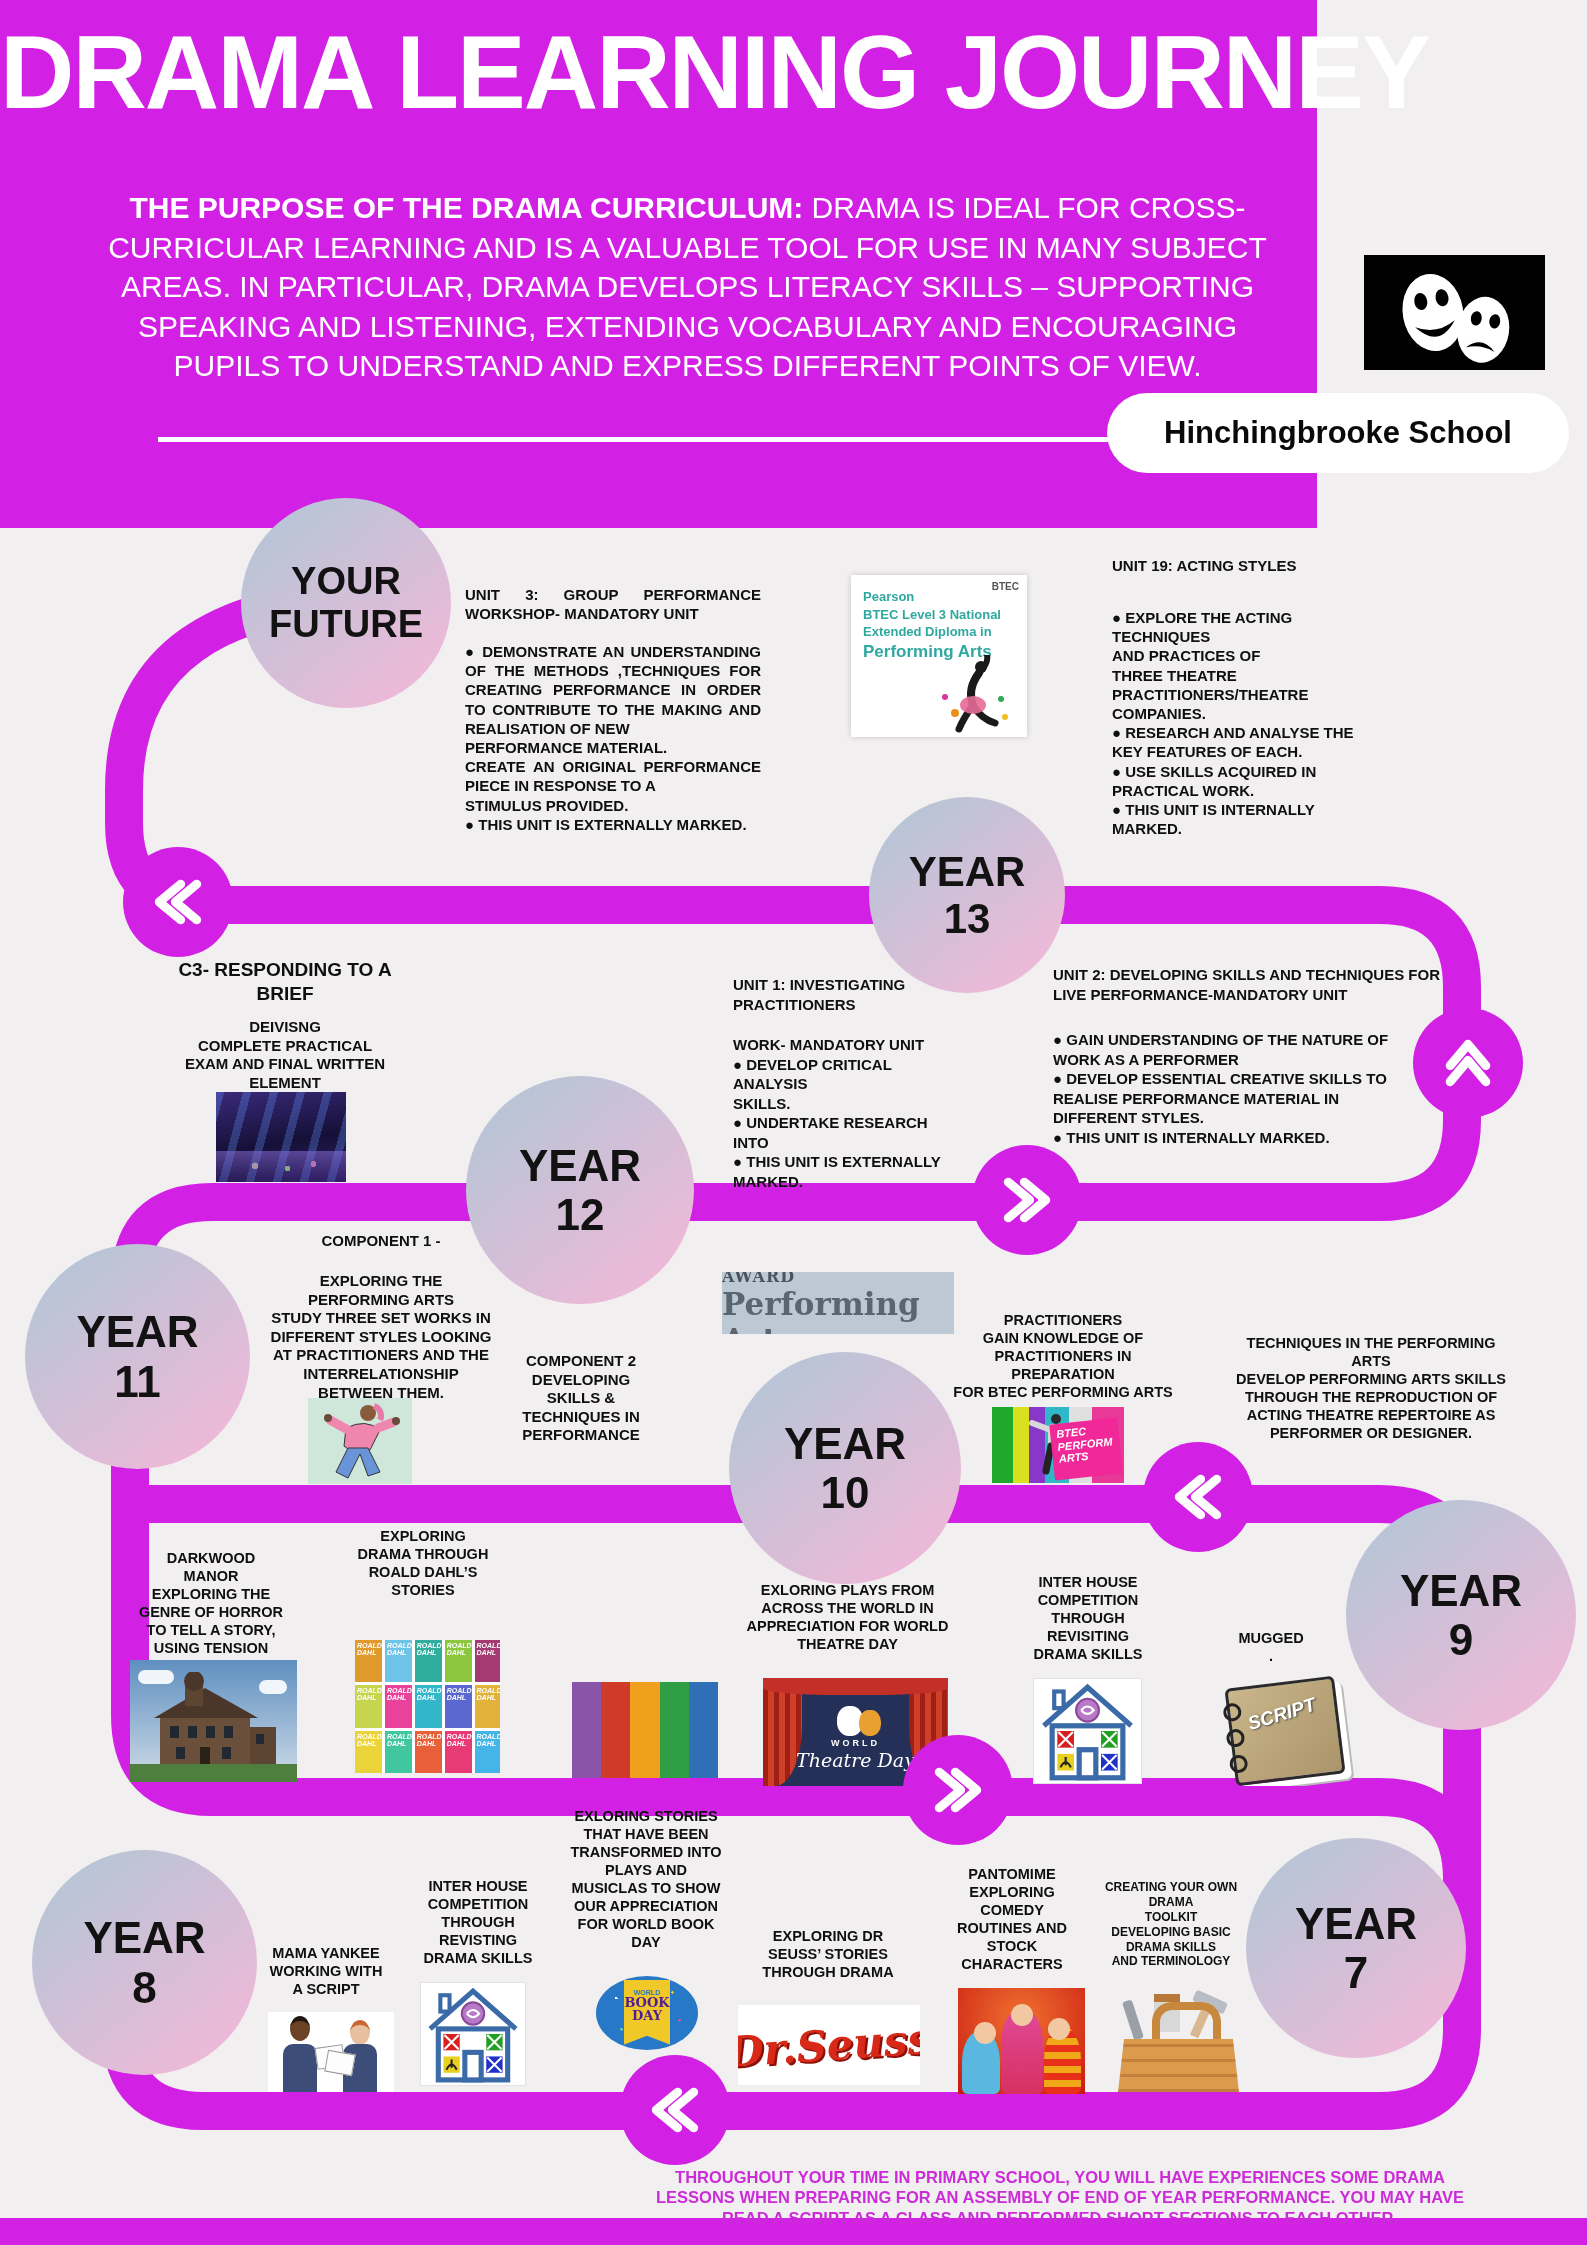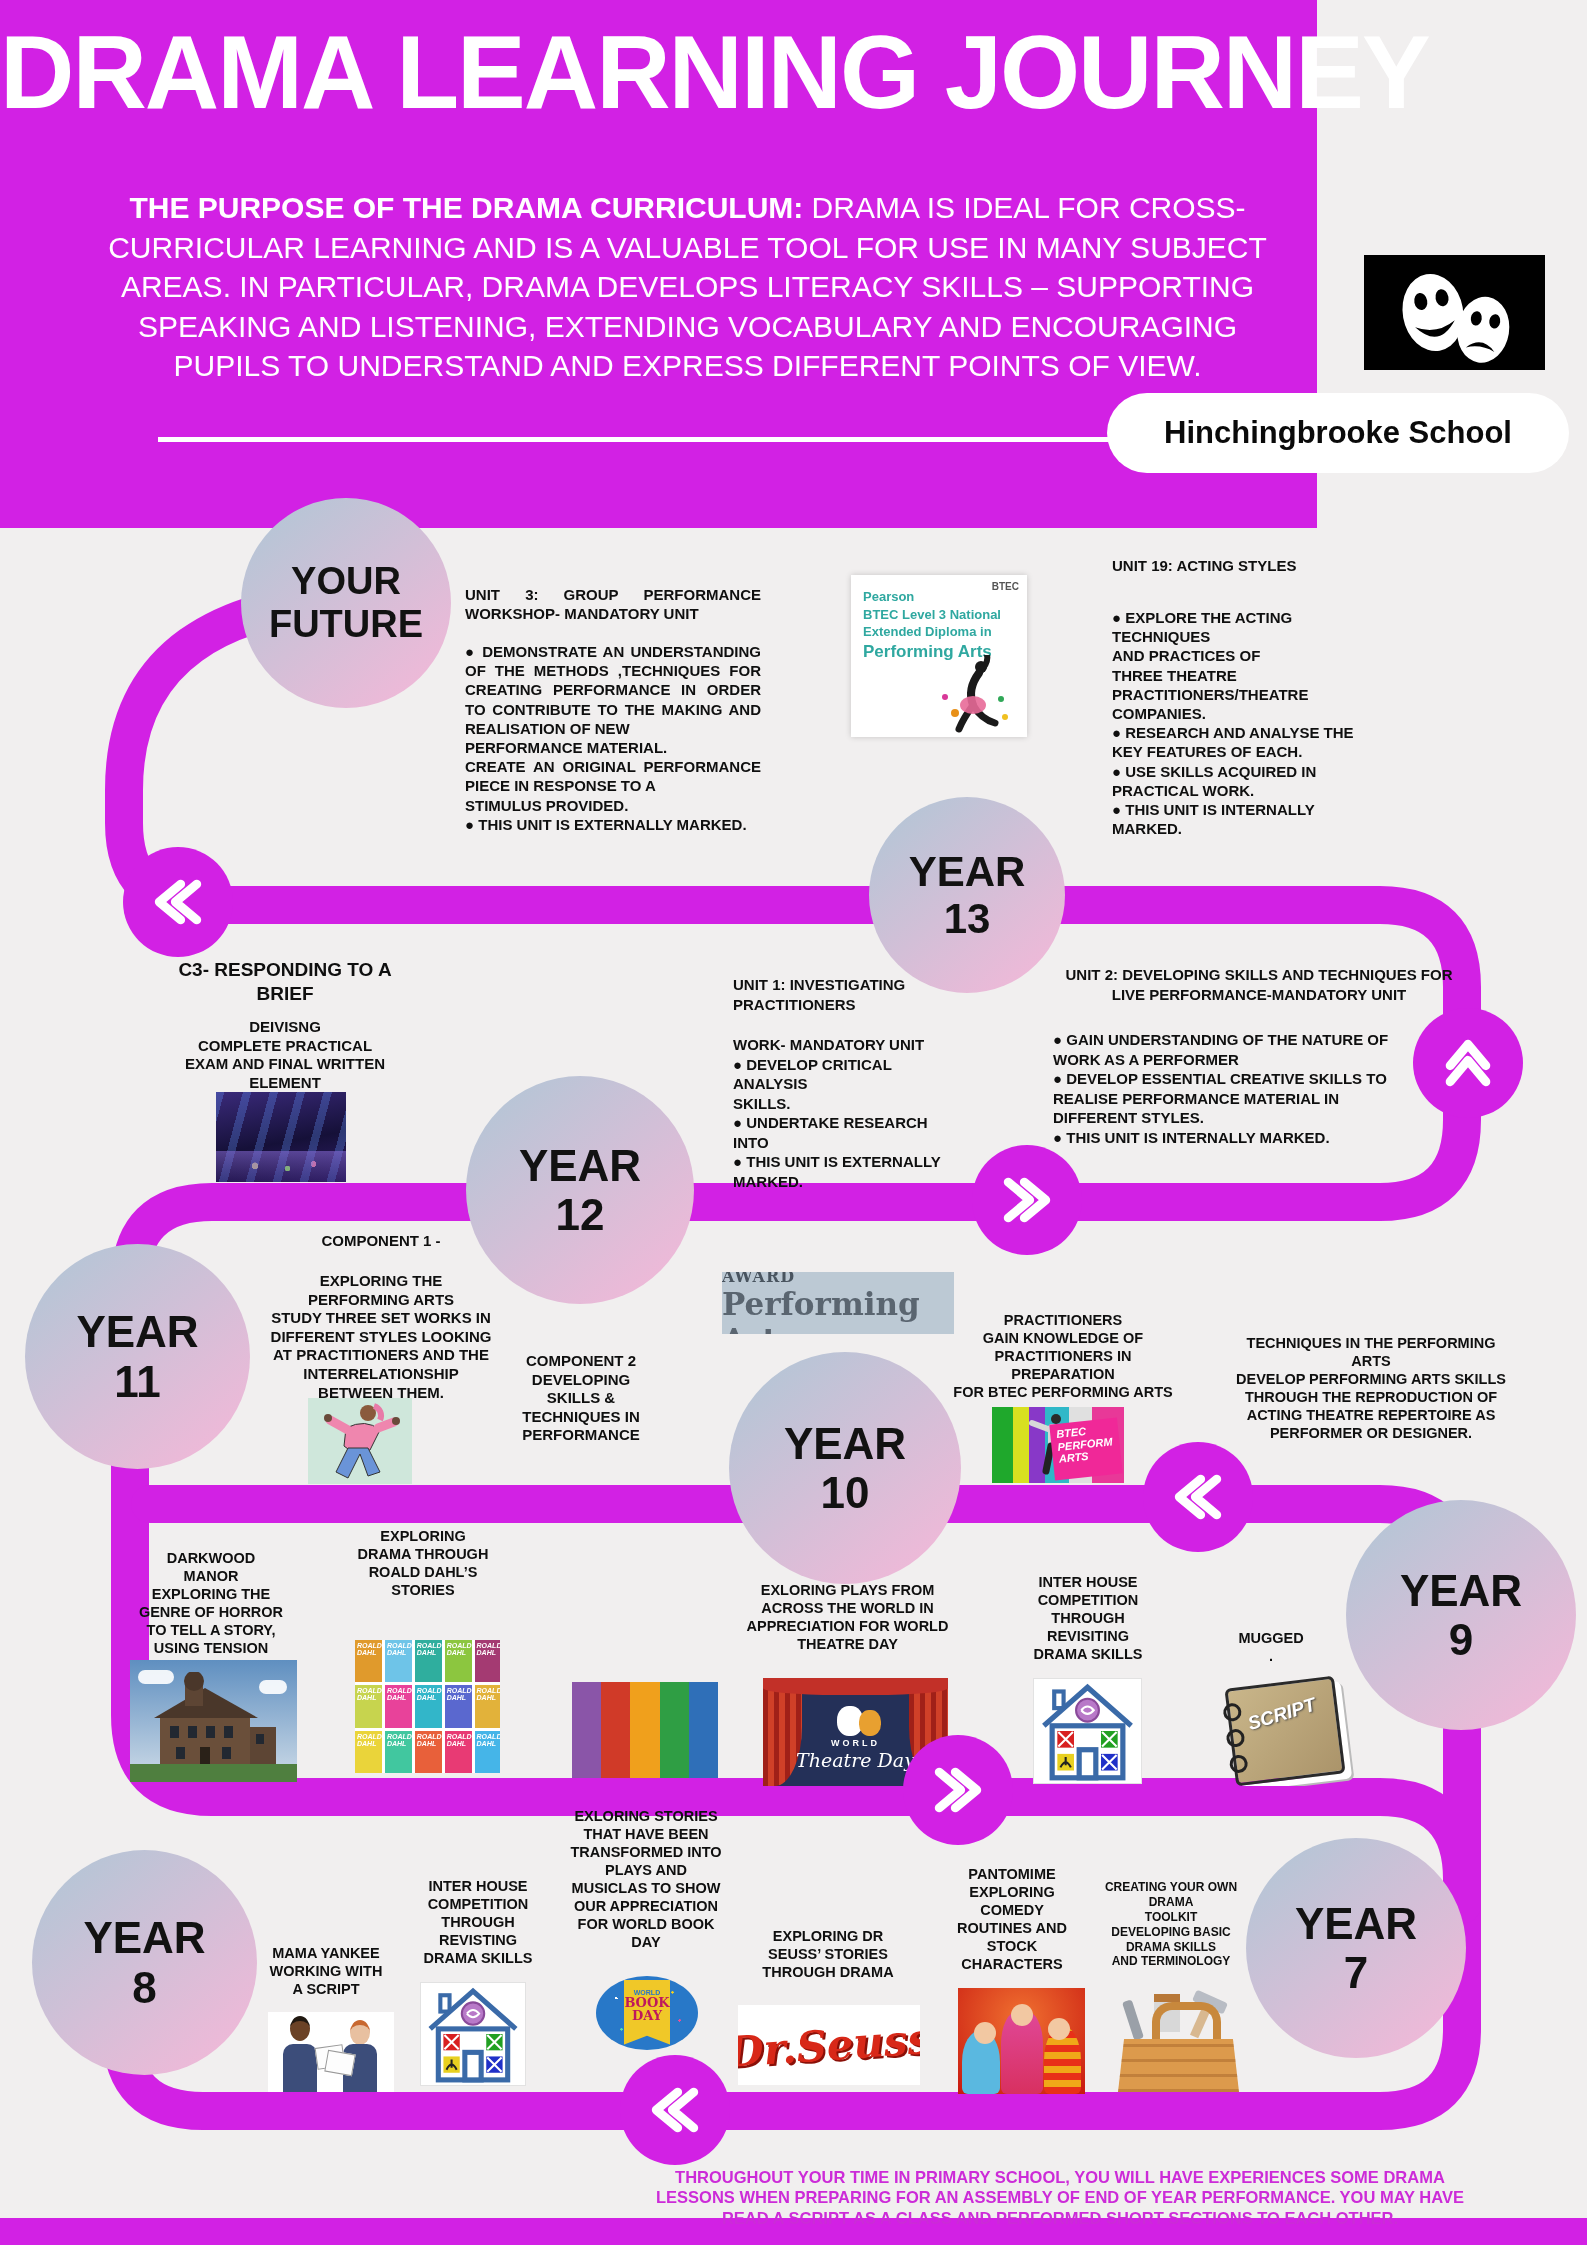--- a/index.html
+++ b/index.html
@@ -90,21 +90,21 @@
   .wbd{border-radius:50%;background:
      radial-gradient(circle 2px at 20% 30%, #fff 0 60%, transparent 65%),
      radial-gradient(circle 2px at 75% 22%, #f0d020 0 60%, transparent 65%),
      radial-gradient(circle 2px at 82% 60%, #e85098 0 60%, transparent 65%),
      radial-gradient(circle 2px at 25% 72%, #60e0a0 0 60%, transparent 65%),
      radial-gradient(circle 2px at 55% 12%, #fff 0 60%, transparent 65%),
      #2878c8;}
   .wbd .banner{position:absolute;left:27%;top:5%;width:46%;height:88%;background:#f0c828;
      clip-path:polygon(0 0,100% 0,100% 100%,50% 86%,0 100%);text-align:center;}
   .wbd .w{font-size:7px;color:#2878c8;font-weight:bold;margin-top:9px;}
-  .wbd .b{font-size:13px;color:#be185d;font-weight:bold;font-family:"DejaVu Serif",serif;line-height:1.05;white-space:pre-line;}
+  .wbd .b{font-size:13px;color:#4c1d95;font-weight:bold;font-family:"DejaVu Serif",serif;line-height:1.05;white-space:pre-line;}
   .seuss{background:#fff;display:flex;align-items:center;justify-content:center;}
   .seuss b{font-family:"DejaVu Serif",serif;font-style:italic;font-size:42px;color:#d82818;
      transform:rotate(-4deg);text-shadow:2px 2px 0 #8a1008;}
   .panto{background:radial-gradient(circle at 50% 28%,#f07030,#c81810);}
   .panto .f{position:absolute;bottom:0;}
   .panto .f1{left:3%;width:30%;height:60%;background:#5ab8e0;border-radius:50% 50% 6px 6px;}
   .panto .f2{left:34%;width:33%;height:78%;background:linear-gradient(#e04898,#d83060);border-radius:40% 40% 6px 6px;}
   .panto .f3{right:3%;width:29%;height:64%;background:repeating-linear-gradient(0deg,#e83018 0 7px,#f0a818 7px 14px);border-radius:50% 50% 6px 6px;}
   .panto .hd{position:absolute;width:22px;height:22px;background:#f2c8a2;border-radius:50%;}
   .toolkit{background:transparent;}
@@ -255,21 +255,21 @@
 PRACTITIONERS</div>
   <div class="tb" style="left:733px;top:1035px;width:245px;font-size:15px;line-height:1.3;">WORK- MANDATORY UNIT
 ● DEVELOP CRITICAL
 ANALYSIS
 SKILLS.
 ● UNDERTAKE RESEARCH
 INTO
 ● THIS UNIT IS EXTERNALLY
 MARKED.</div>
 
-  <div class="tb" style="left:1053px;top:965px;width:412px;font-size:15px;line-height:1.3;text-align:center;">UNIT 2: DEVELOPING SKILLS AND TECHNIQUES FOR
+  <div class="tb" style="left:1053px;top:965px;width:412px;font-size:15px;line-height:1.3;">UNIT 2: DEVELOPING SKILLS AND TECHNIQUES FOR
 LIVE PERFORMANCE-MANDATORY UNIT</div>
   <div class="tb" style="left:1053px;top:1030px;width:412px;font-size:15px;line-height:1.3;">● GAIN UNDERSTANDING OF THE NATURE OF
 WORK AS A PERFORMER
 ● DEVELOP ESSENTIAL CREATIVE SKILLS TO
 REALISE PERFORMANCE MATERIAL IN
 DIFFERENT STYLES.
 ● THIS UNIT IS INTERNALLY MARKED.</div>
 
   <div class="tb ctr" style="left:255px;top:1232px;width:252px;font-size:15px;">COMPONENT 1 -</div>
   <div class="tb ctr" style="left:255px;top:1272px;width:252px;font-size:15px;">EXPLORING THE

